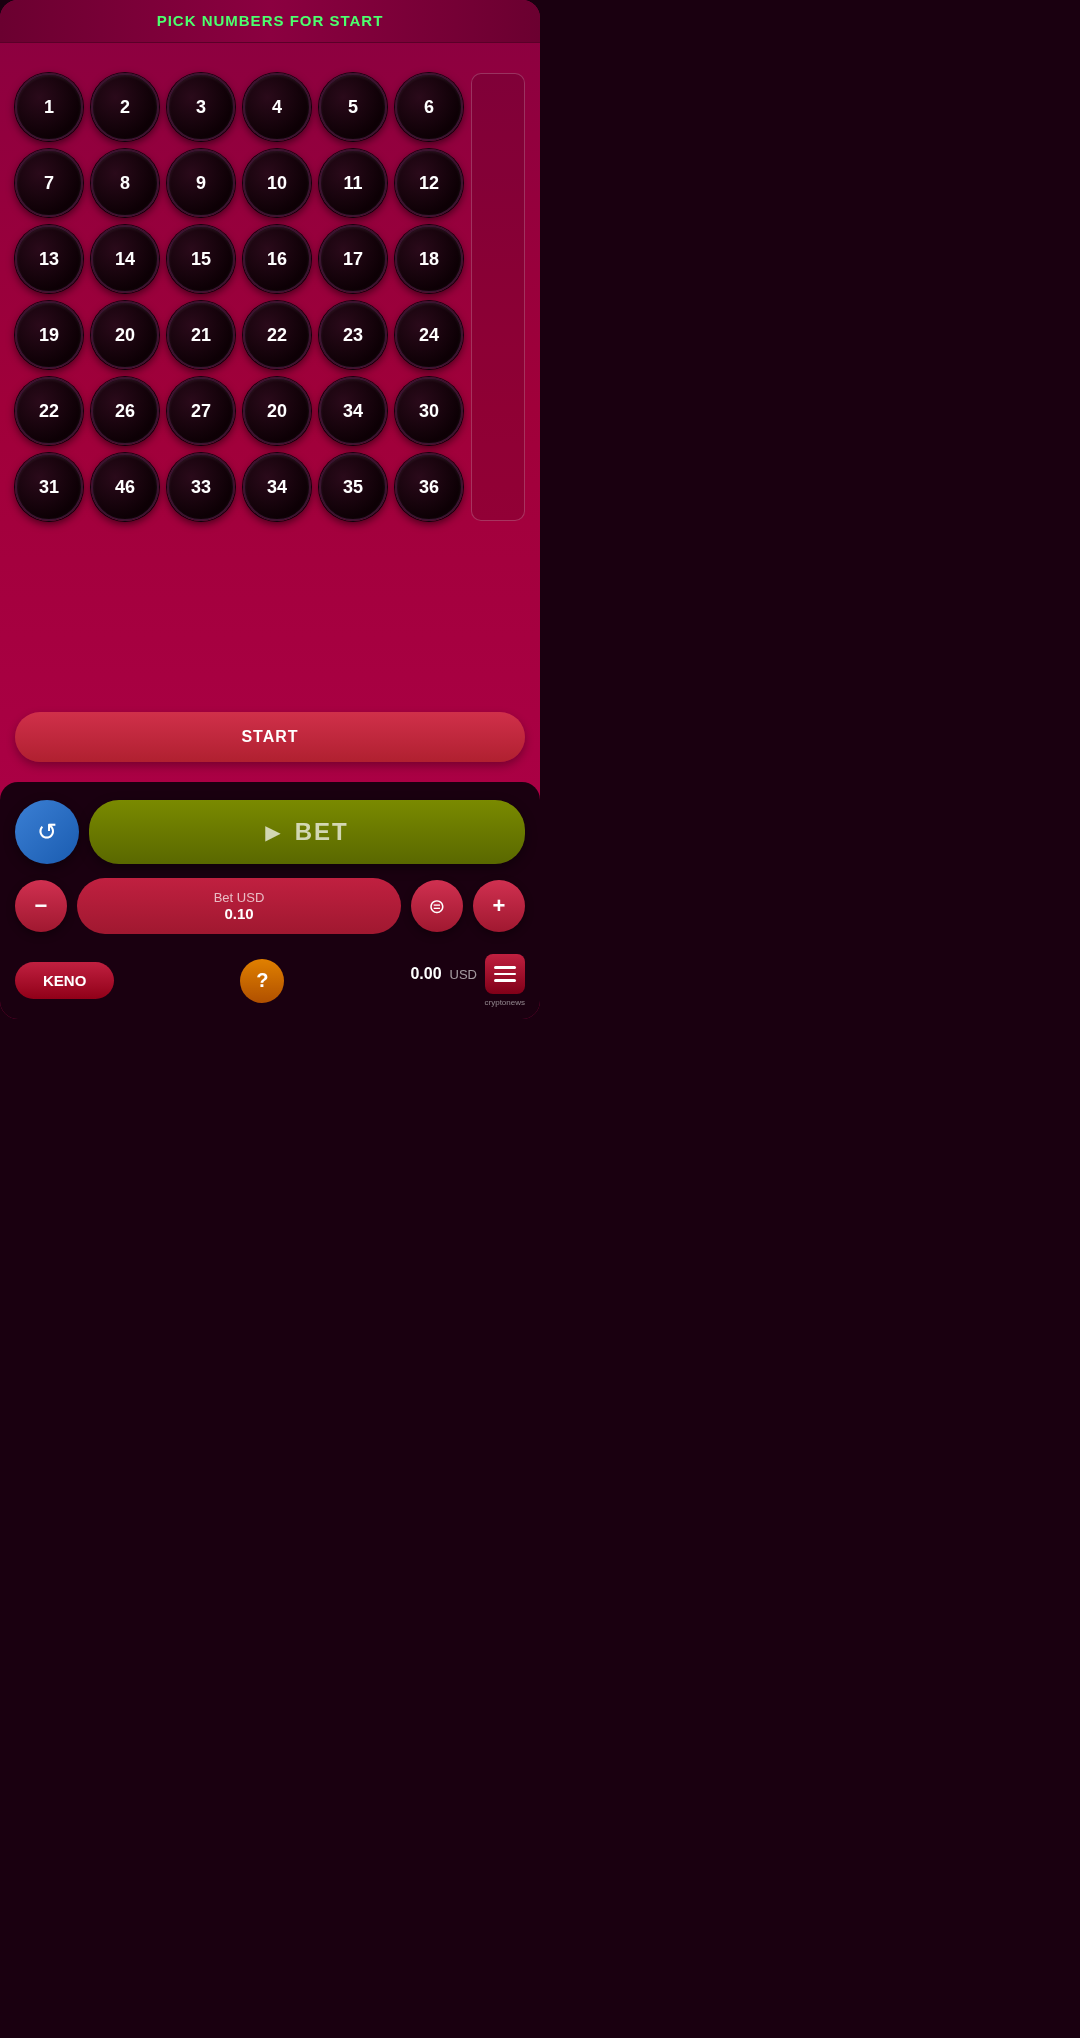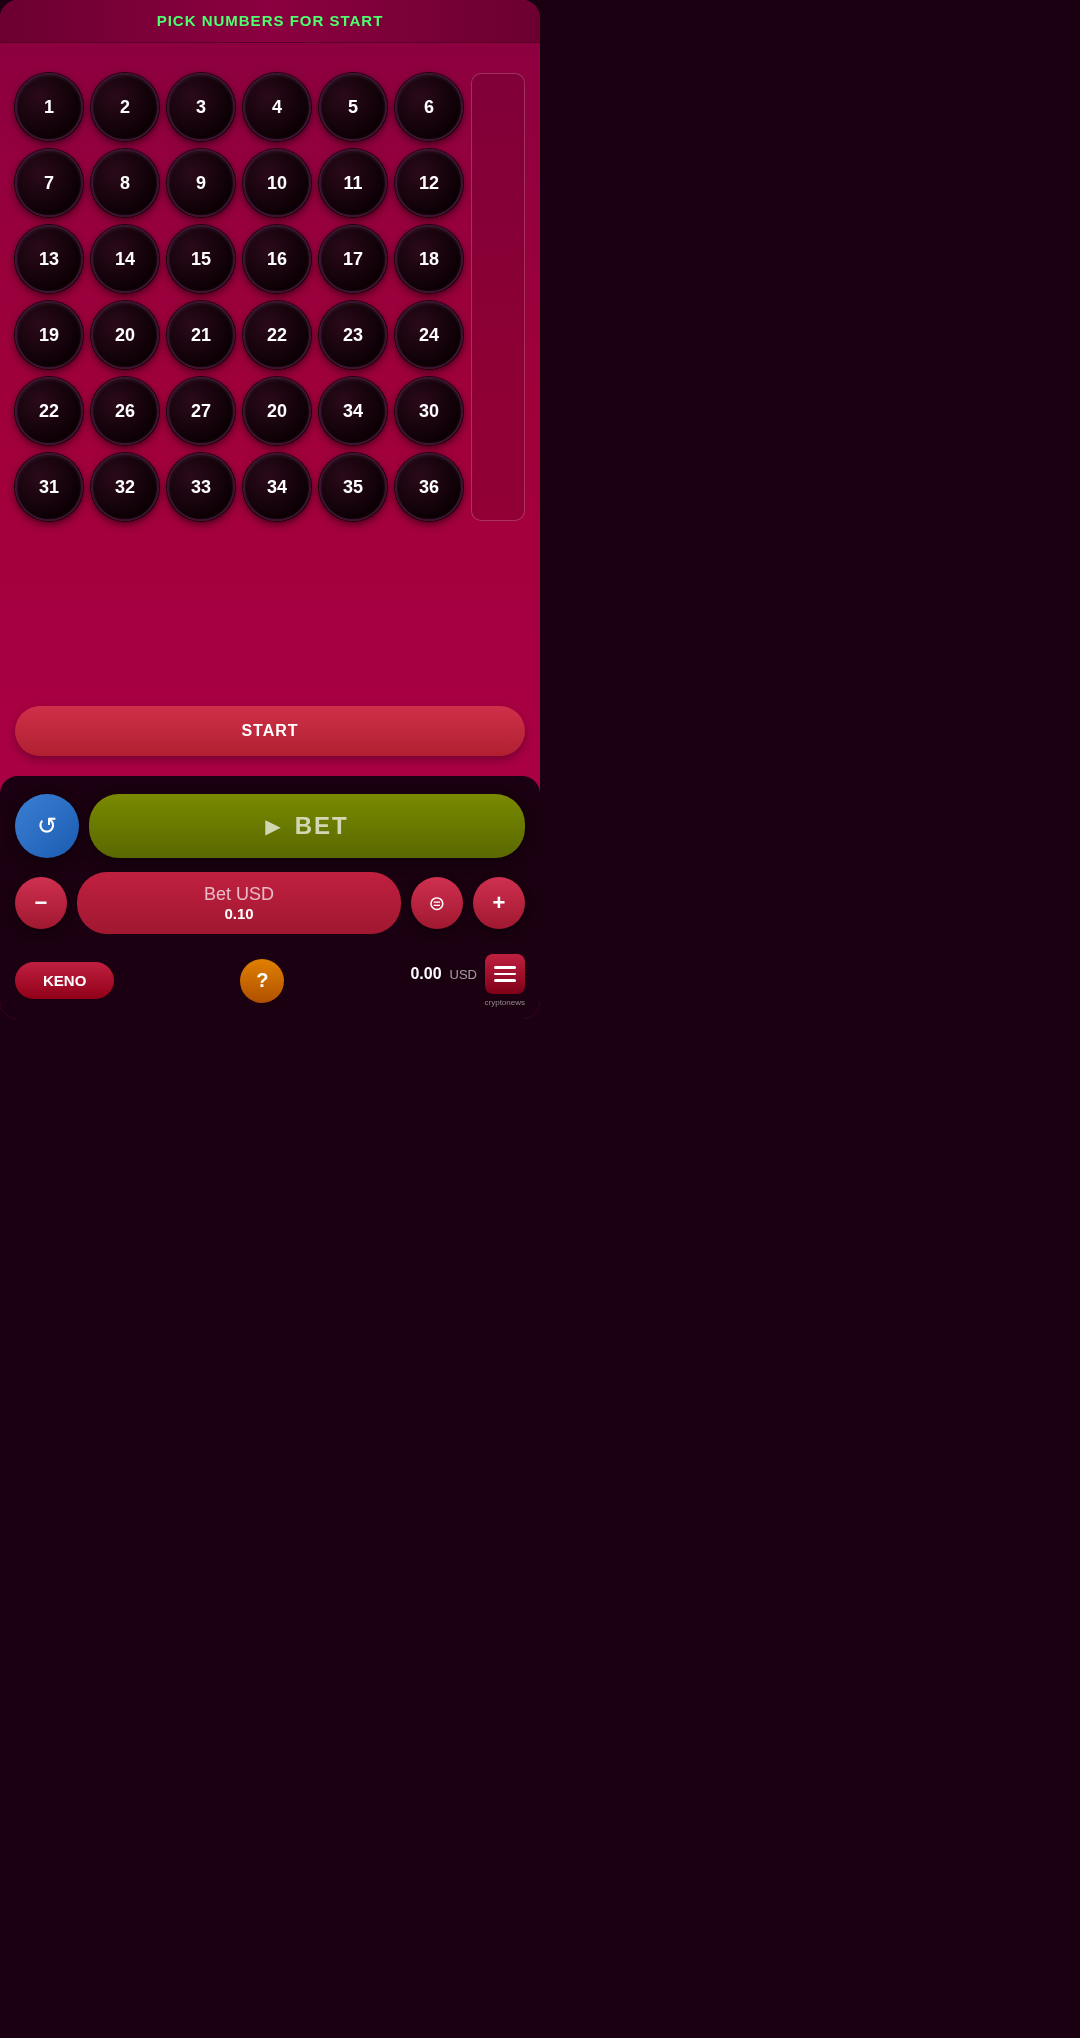--- a/index.html
+++ b/index.html
@@ -206,21 +206,21 @@
       background: linear-gradient(180deg, #c02040 0%, #a01830 100%);
       border-radius: 30px;
       padding: 12px 20px;
       display: flex;
       flex-direction: column;
       align-items: center;
     }
 
     .bet-usd-label {
       color: rgba(255,255,255,0.7);
-      font-size: 18px;
+      font-size: 13px;
     }
 
     .bet-amount-value {
       color: #fff;
       font-size: 15px;
       font-weight: bold;
     }
 
     .bet-ctrl-btn {
       width: 52px;
@@ -382,21 +382,21 @@
           <div class="number-ball">22</div>
           <div class="number-ball">23</div>
           <div class="number-ball">24</div>
           <div class="number-ball">22</div>
           <div class="number-ball">26</div>
           <div class="number-ball">27</div>
           <div class="number-ball">20</div>
           <div class="number-ball">34</div>
           <div class="number-ball">30</div>
           <div class="number-ball">31</div>
-          <div class="number-ball">32</div>
+          <div class="number-ball">46</div>
           <div class="number-ball">33</div>
           <div class="number-ball">34</div>
           <div class="number-ball">35</div>
           <div class="number-ball">36</div>
         </div>
 
       <div class="selected-panel"></div>
     </div>
 
     <div class="spacer"></div>

